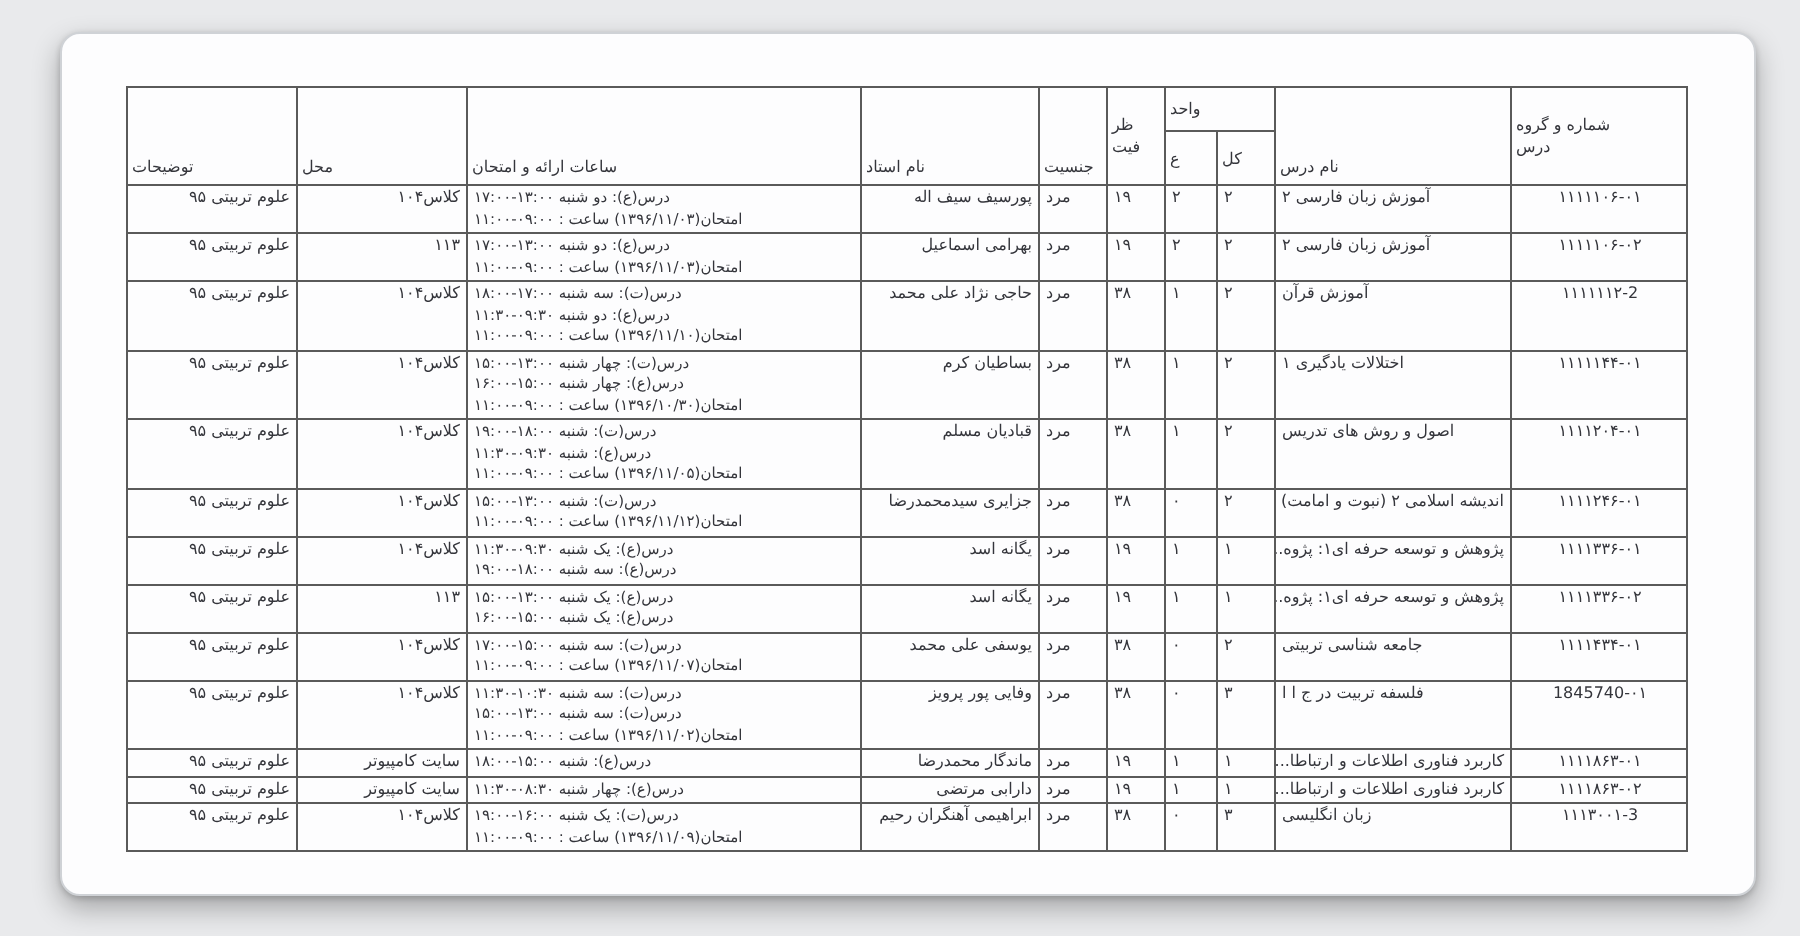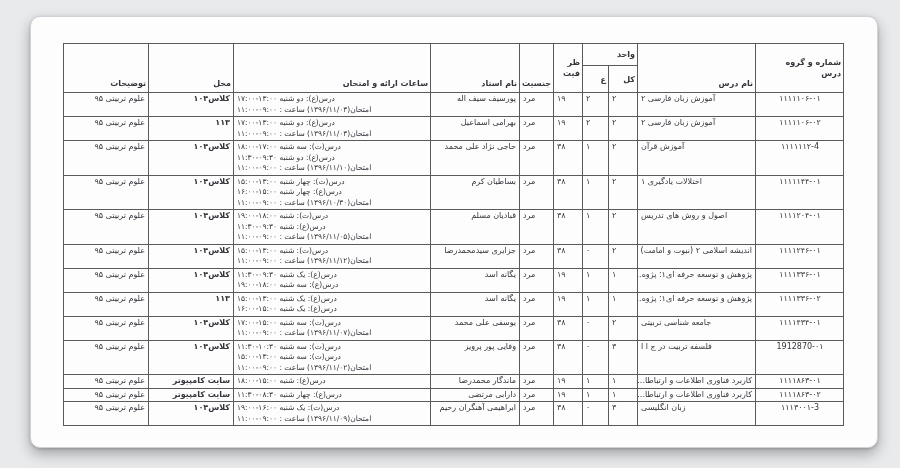--- a/index.html
+++ b/index.html
@@ -12,32 +12,32 @@
     position:absolute;left:30px;top:16px;width:846px;height:430px;
     background:#fdfdfe;border:1px solid #cfd2d6;border-radius:10px;
     box-shadow:0 6px 14px rgba(0,0,0,.30), 0 1px 3px rgba(0,0,0,.18);
   }
   .table-wrap{position:absolute;top:26px;left:32px;}
   table{
     border-collapse:collapse;table-layout:fixed;width:780px;
     direction:rtl;color:#34353b;
   }
   th,td{border:1px solid #5a5a5a;overflow:hidden;}
-  th{font-size:8px;font-weight:bold;padding:2px 2px;text-align:right;}
+  th{font-size:8px;font-weight:normal;padding:2px 2px;text-align:left;}
   .h-bottom{vertical-align:bottom;padding-bottom:4px;}
   .h-units{height:17px;vertical-align:middle;}
   .subhead th{height:22px;vertical-align:middle;}
   td{font-size:8px;padding:1px 3px;vertical-align:top;line-height:10.5px;}
   .c-num{direction:ltr;unicode-bidi:bidi-override;text-align:center;padding-left:4px;white-space:nowrap;}
   .c-name{text-align:left;white-space:nowrap;}
   .c-mid{text-align:left;}
   .c-inst{text-align:right;white-space:nowrap;}
   .c-sched{text-align:left;font-size:7.5px;}
   .sched-line{white-space:nowrap;}
-  .c-loc{text-align:right;white-space:nowrap;font-weight:bold;}
+  .c-loc{text-align:right;white-space:nowrap;}
   .c-note{text-align:right;white-space:nowrap;}
   .two-line div{line-height:11px;}
 </style>
 </head>
 <body>
 
 <div class="card">
   <div class="table-wrap">
     <table>
       <colgroup>
@@ -102,21 +102,21 @@
     <td class="c-inst">بهرامی اسماعیل</td>
     <td class="c-sched">
               <div class="sched-line">درس(ع): دو شنبه ۱۳:۰۰-۱۷:۰۰</div>
               <div class="sched-line">امتحان(۱۳۹۶/۱۱/۰۳) ساعت : ۰۹:۰۰-۱۱:۰۰</div>
             </td>
     <td class="c-loc">۱۱۳</td>
     <td class="c-note">علوم تربیتی ۹۵</td>
   </tr>
 
   <tr>
-    <td class="c-num">۱۱۱۱۱۱۲-4</td>
+    <td class="c-num">۱۱۱۱۱۱۲-2</td>
     <td class="c-name">آموزش قرآن</td>
     <td class="c-mid">۲</td>
     <td class="c-mid">۱</td>
     <td class="c-mid">۳۸</td>
     <td class="c-mid">مرد</td>
     <td class="c-inst">حاجی نژاد علی محمد</td>
     <td class="c-sched">
               <div class="sched-line">درس(ت): سه شنبه ۱۷:۰۰-۱۸:۰۰</div>
               <div class="sched-line">درس(ع): دو شنبه ۰۹:۳۰-۱۱:۳۰</div>
               <div class="sched-line">امتحان(۱۳۹۶/۱۱/۱۰) ساعت : ۰۹:۰۰-۱۱:۰۰</div>
@@ -217,21 +217,21 @@
     <td class="c-inst">یوسفی علی محمد</td>
     <td class="c-sched">
               <div class="sched-line">درس(ت): سه شنبه ۱۵:۰۰-۱۷:۰۰</div>
               <div class="sched-line">امتحان(۱۳۹۶/۱۱/۰۷) ساعت : ۰۹:۰۰-۱۱:۰۰</div>
             </td>
     <td class="c-loc">کلاس۱۰۴</td>
     <td class="c-note">علوم تربیتی ۹۵</td>
   </tr>
 
   <tr>
-    <td class="c-num">1912870-۰۱</td>
+    <td class="c-num">1845740-۰۱</td>
     <td class="c-name">فلسفه تربیت در ج ا ا</td>
     <td class="c-mid">۳</td>
     <td class="c-mid">۰</td>
     <td class="c-mid">۳۸</td>
     <td class="c-mid">مرد</td>
     <td class="c-inst">وفایی پور پرویز</td>
     <td class="c-sched">
               <div class="sched-line">درس(ت): سه شنبه ۱۰:۳۰-۱۱:۳۰</div>
               <div class="sched-line">درس(ت): سه شنبه ۱۳:۰۰-۱۵:۰۰</div>
               <div class="sched-line">امتحان(۱۳۹۶/۱۱/۰۲) ساعت : ۰۹:۰۰-۱۱:۰۰</div>

